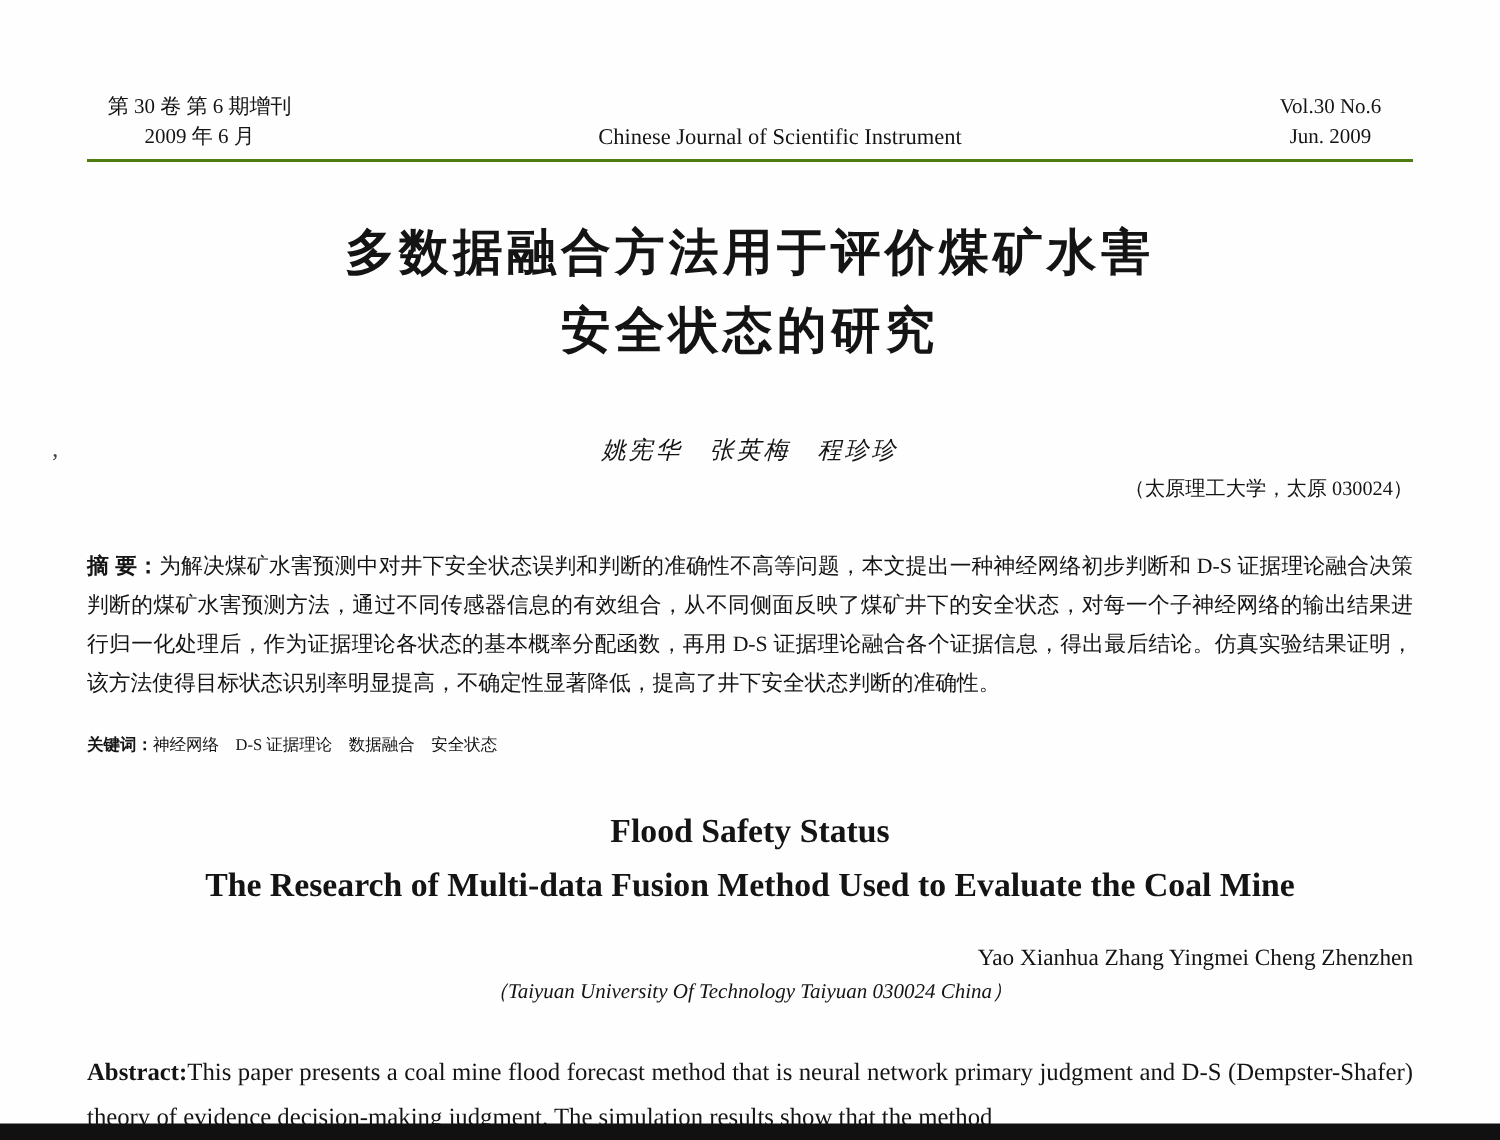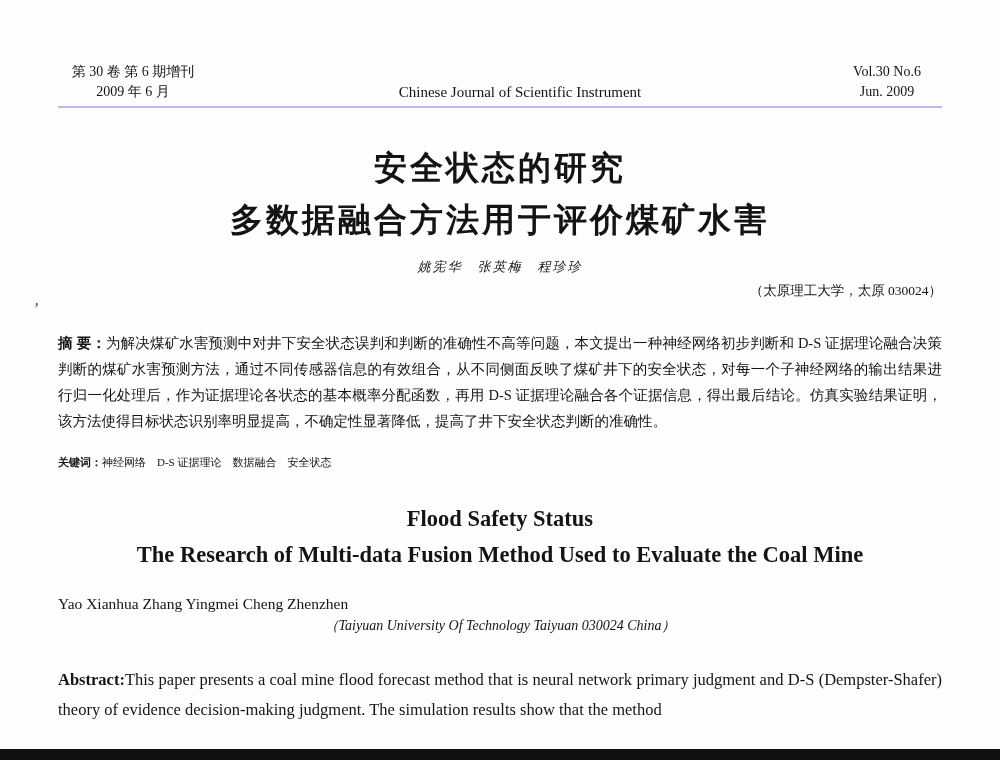--- a/index.html
+++ b/index.html
@@ -21,21 +21,21 @@
     background: #fefefe;
     padding: 62px 58px 0 58px;
     box-sizing: border-box;
   }
 
   
   .journal-header {
     display: flex;
     justify-content: center;
     align-items: flex-end;
-    border-bottom: 2px solid #c4b5fd;
+    border-bottom: 2px solid #4d7c0f;
     padding-bottom: 4px;
   }
   .jh-col {
     font-size: 14px;
     line-height: 20px;
   }
   .jh-left { text-align: center; min-width: 150px; }
   .jh-right { text-align: center; min-width: 110px; }
   .jh-center { text-align: center; flex: 1; }
   .jh-cn-name {
@@ -55,23 +55,23 @@
   .title-cn {
     margin-top: 34px;
     text-align: center;
     font-family: "Liberation Sans", "DejaVu Sans", sans-serif;
     font-weight: bold;
     font-size: 33px;
     line-height: 52px;
     letter-spacing: 3px;
   }
   .authors-cn {
-    margin-top: 12px;
+    margin-top: 44px;
     text-align: center;
-    font-size: 13px;
+    font-size: 16px;
     font-style: italic;
     letter-spacing: 2px;
   }
   .affiliation-cn {
     margin-top: 6px;
     text-align: right;
     font-size: 13.5px;
   }
 
   
@@ -95,21 +95,21 @@
   
   .title-en {
     margin-top: 26px;
     text-align: center;
     font-weight: bold;
     font-size: 22.5px;
     line-height: 36px;
   }
   .authors-en {
     margin-top: 22px;
-    text-align: left;
+    text-align: right;
     font-size: 15.5px;
   }
   .affiliation-en {
     margin-top: 4px;
     text-align: center;
     font-size: 14px;
     font-style: italic;
   }
 
   
@@ -153,22 +153,22 @@
     <div class="jh-col jh-center">
       <div class="jh-en-name">Chinese Journal of Scientific Instrument</div>
     </div>
     <div class="jh-col jh-right">
       <div>Vol.30 No.6</div>
       <div>Jun. 2009</div>
     </div>
   </div>
 
   <h1 class="title-cn" style="margin-bottom:0;">
+    <div>多数据融合方法用于评价煤矿水害</div>
     <div>安全状态的研究</div>
-    <div>多数据融合方法用于评价煤矿水害</div>
   </h1>
 
   <div class="authors-cn">姚宪华　张英梅　程珍珍</div>
   <div class="affiliation-cn">（太原理工大学，太原 030024）</div>
 
   <p class="abstract-cn">
     <span class="lbl">摘 要：</span><span>为解决煤矿水害预测中对井下安全状态误判和判断的准确性不高等问题，本文提出一种神经网络初步判断和 D-S 证据理论融合决策判断的煤矿水害预测方法，通过不同传感器信息的有效组合，从不同侧面反映了煤矿井下的安全状态，对每一个子神经网络的输出结果进行归一化处理后，作为证据理论各状态的基本概率分配函数，再用 D-S 证据理论融合各个证据信息，得出最后结论。仿真实验结果证明，该方法使得目标状态识别率明显提高，不确定性显著降低，提高了井下安全状态判断的准确性。</span>
   </p>
 
   <p class="keywords" style="margin:0;">

